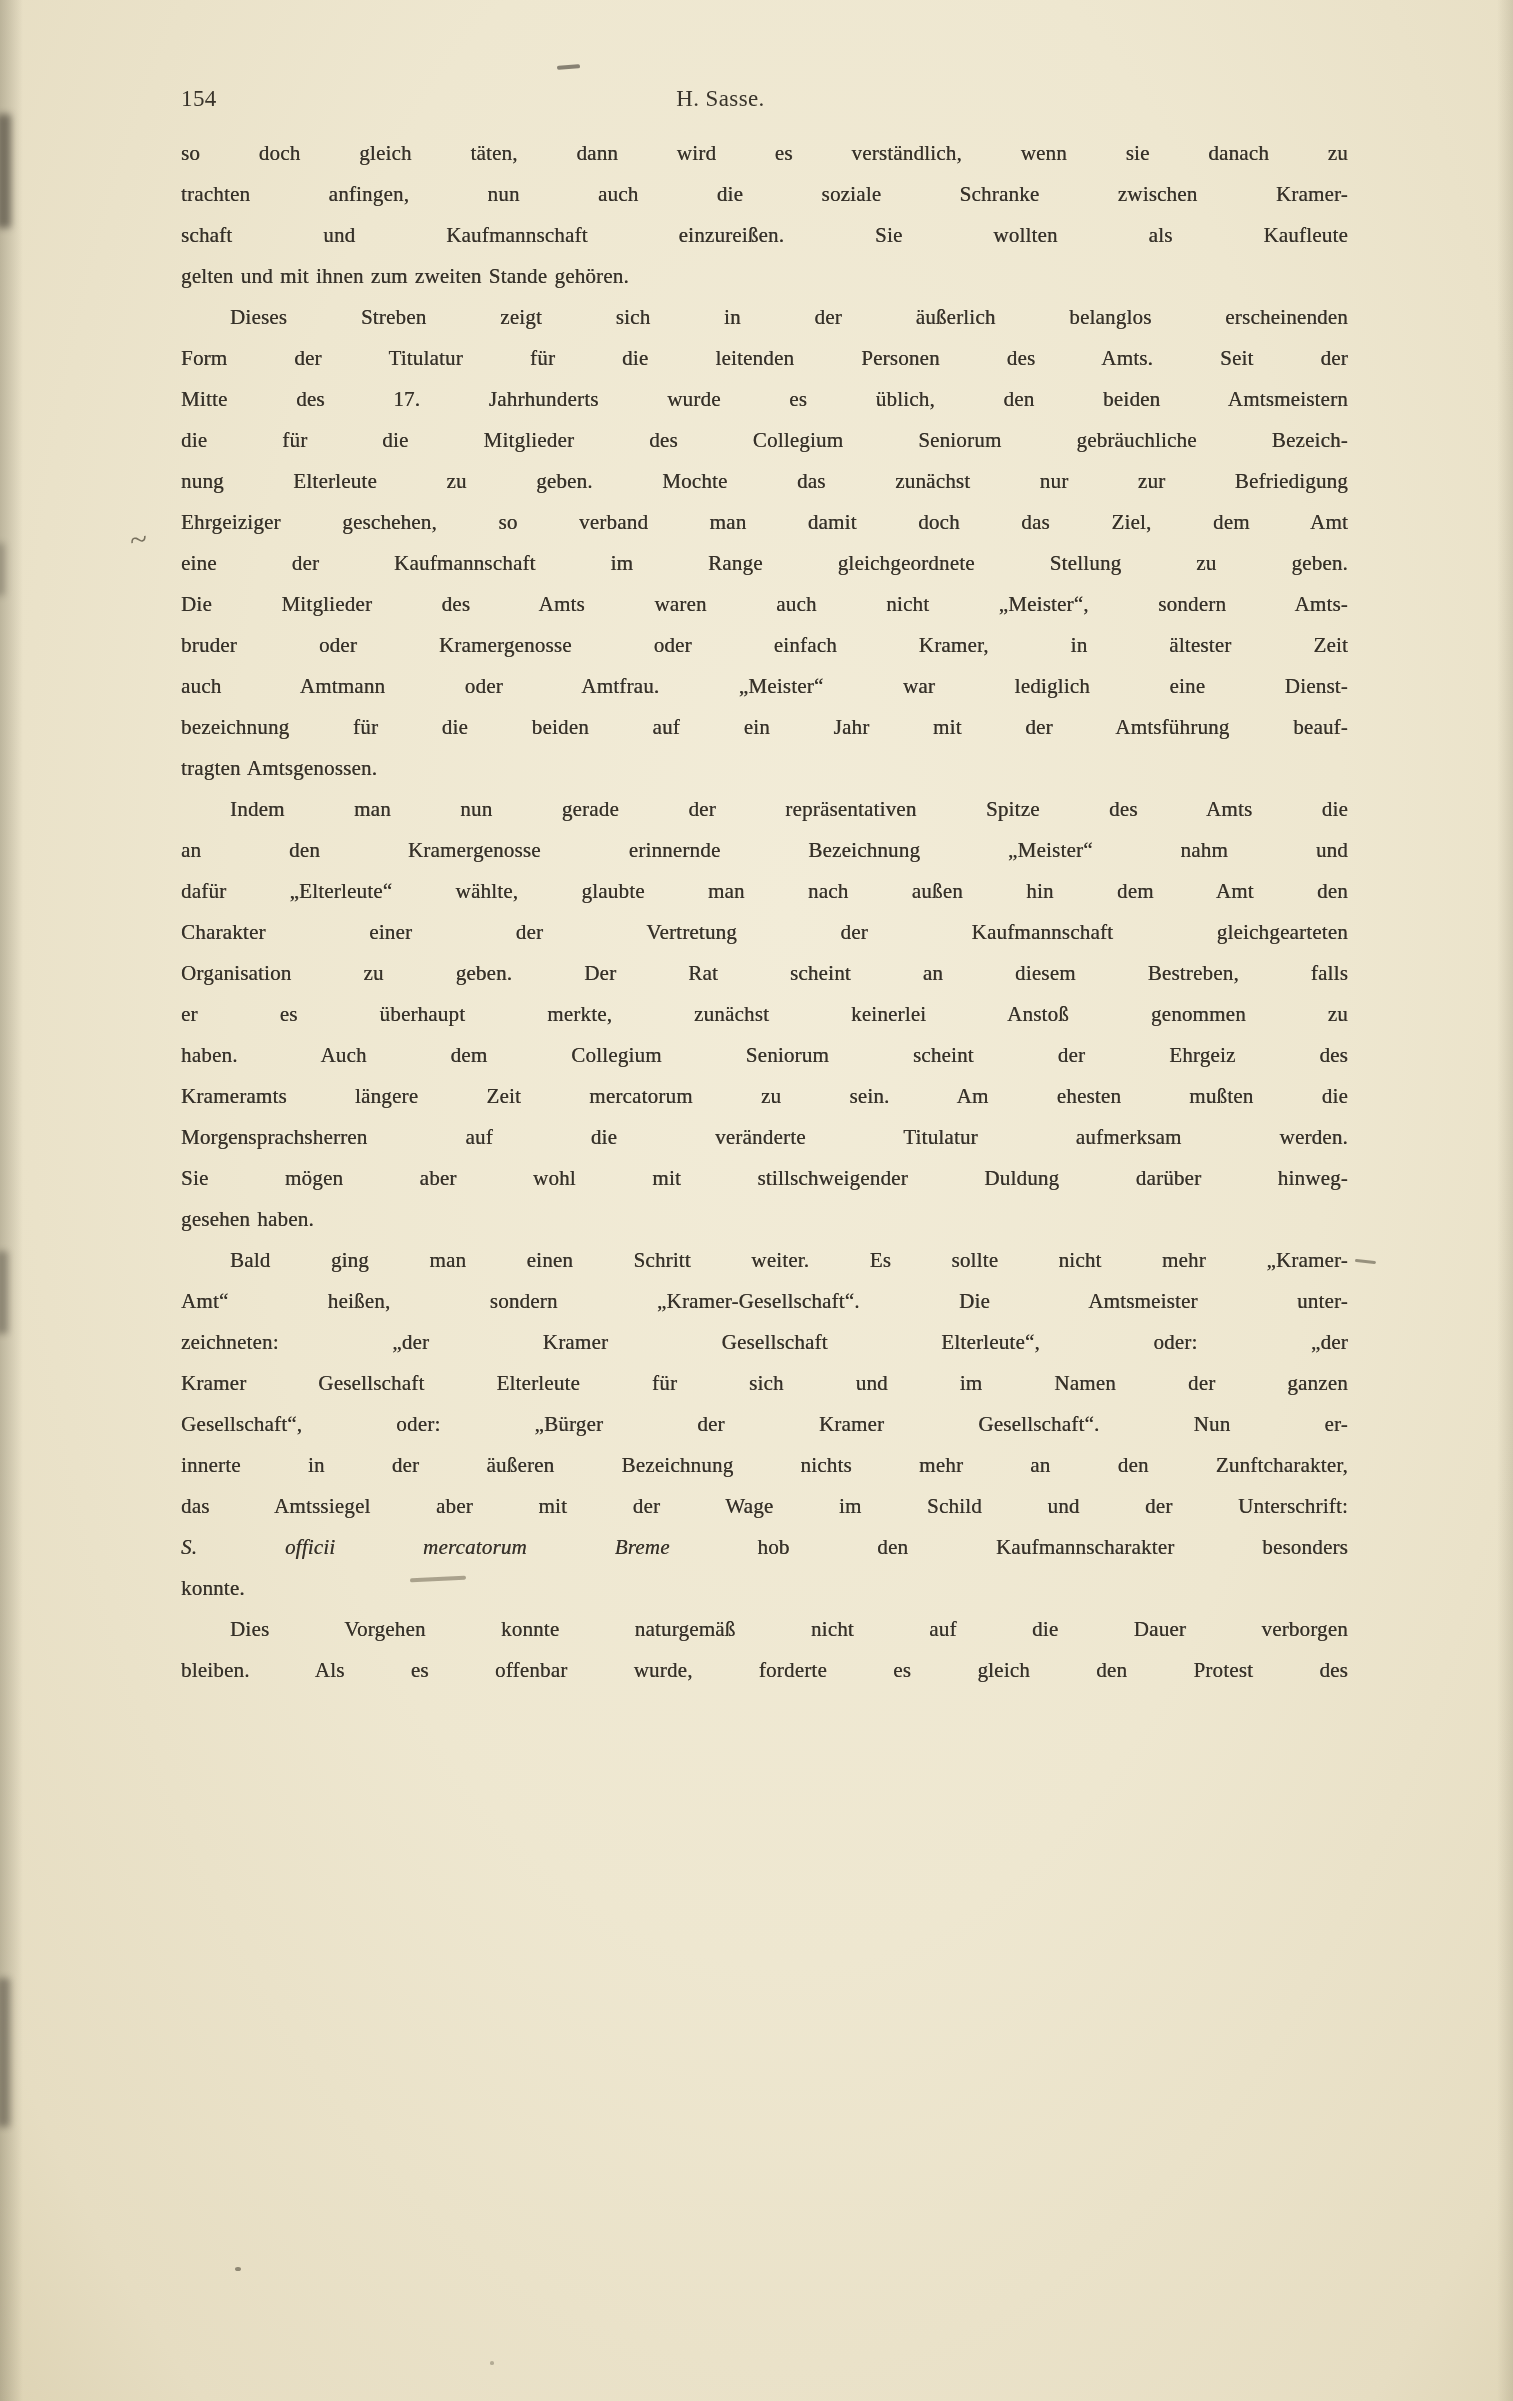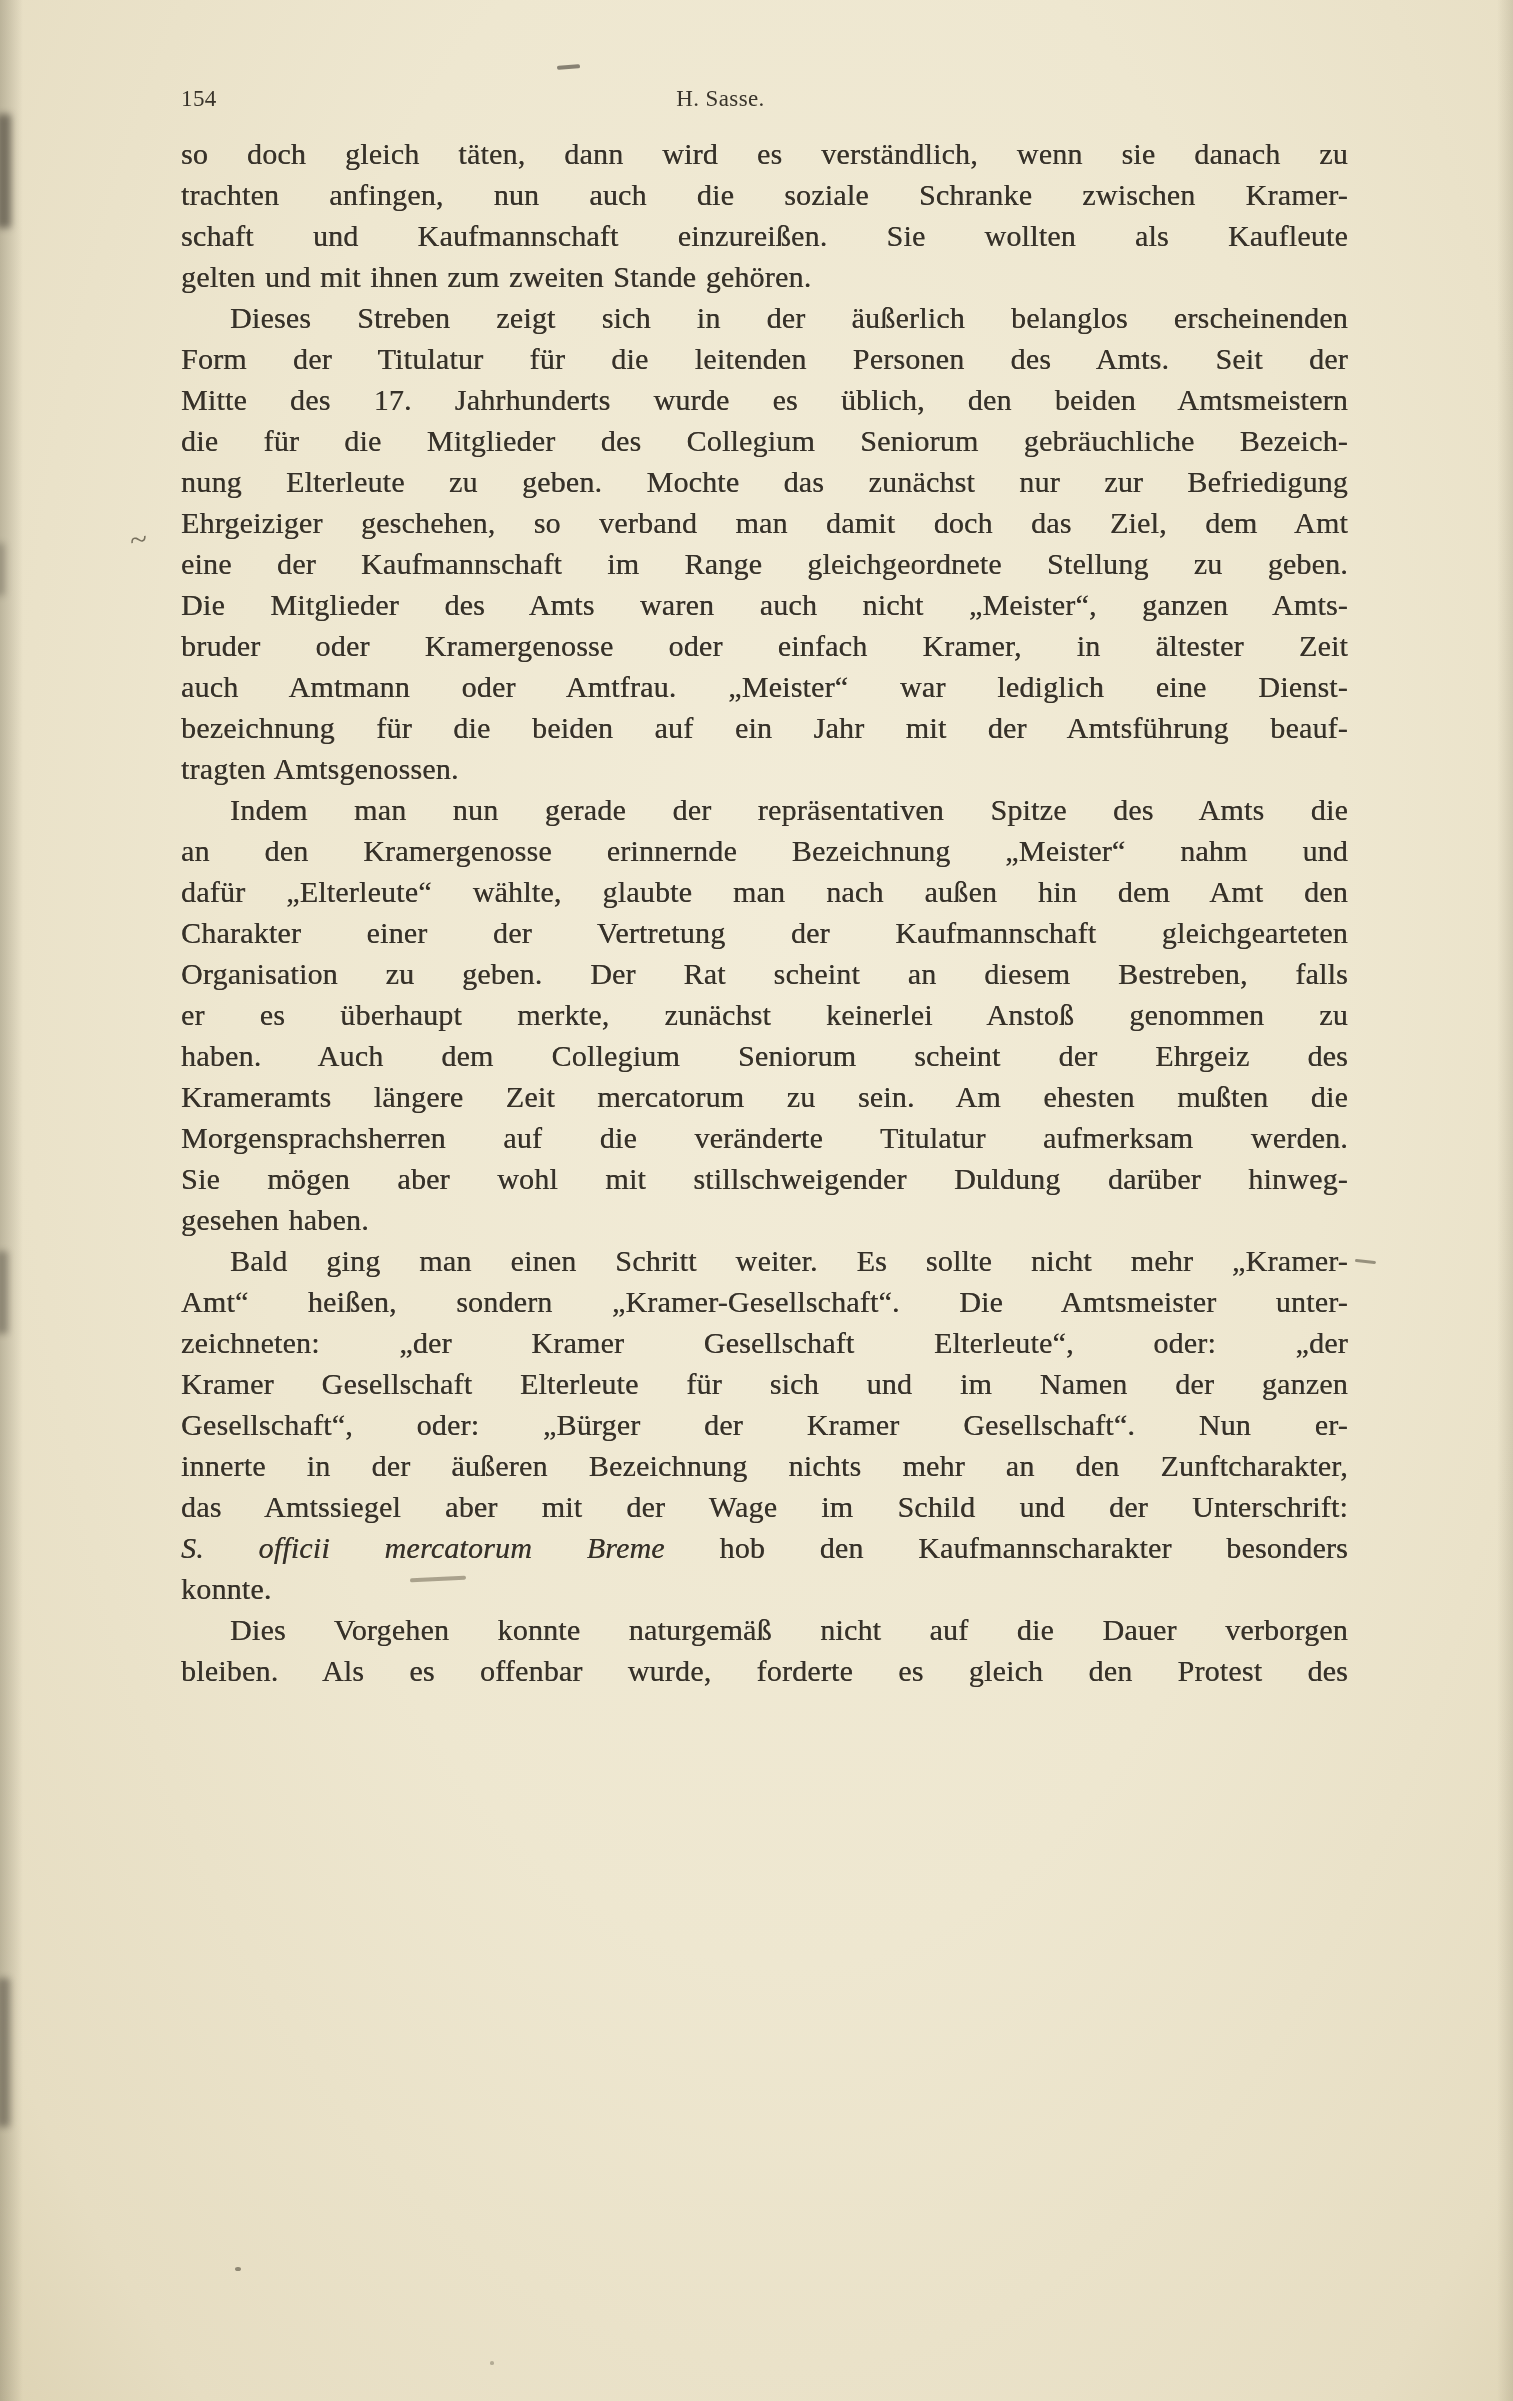--- a/index.html
+++ b/index.html
@@ -57,21 +57,21 @@
 
   .header {
     position: absolute; left: 181px; top: 86px; width: 1167px; height: 39px;
     color: #39342b; font-size: 23px; letter-spacing: 0.4px;
   }
   .page-number { position: absolute; left: 0; top: 0; }
   .running-title { position: absolute; left: 0; right: 88px; top: 0; text-align: center; }
 
   .textblock {
     position: absolute; left: 181px; top: 133px; width: 1167px;
-    color: #363129; font-size: 30px; line-height: 41px;
+    color: #363129; font-size: 21px; line-height: 41px;
     letter-spacing: 0.2px; word-spacing: 1.8px;
     text-shadow: 0.3px 0 0 rgba(54,49,41,0.8);
   }
   .paragraph { margin: 0; }
   .line {
     text-align: justify;
     text-align-last: justify;
     white-space: normal;
   }
   .line.lastline { text-align-last: left; }
@@ -108,21 +108,21 @@
         <div class="line lastline"><span>gelten und mit ihnen zum zweiten Stande gehören.</span></div>
       </div>
       <div class="paragraph">
         <div class="line indent"><span>Dieses Streben zeigt sich in der äußerlich belanglos erscheinenden</span></div>
         <div class="line"><span>Form der Titulatur für die leitenden Personen des Amts. Seit der</span></div>
         <div class="line"><span>Mitte des 17. Jahrhunderts wurde es üblich, den beiden Amtsmeistern</span></div>
         <div class="line"><span>die für die Mitglieder des Collegium Seniorum gebräuchliche Bezeich-</span></div>
         <div class="line"><span>nung Elterleute zu geben. Mochte das zunächst nur zur Befriedigung</span></div>
         <div class="line"><span>Ehrgeiziger geschehen, so verband man damit doch das Ziel, dem Amt</span></div>
         <div class="line"><span>eine der Kaufmannschaft im Range gleichgeordnete Stellung zu geben.</span></div>
-        <div class="line"><span>Die Mitglieder des Amts waren auch nicht „Meister“, ganzen Amts-</span></div>
+        <div class="line"><span>Die Mitglieder des Amts waren auch nicht „Meister“, sondern Amts-</span></div>
         <div class="line"><span>bruder oder Kramergenosse oder einfach Kramer, in ältester Zeit</span></div>
         <div class="line"><span>auch Amtmann oder Amtfrau. „Meister“ war lediglich eine Dienst-</span></div>
         <div class="line"><span>bezeichnung für die beiden auf ein Jahr mit der Amtsführung beauf-</span></div>
         <div class="line lastline"><span>tragten Amtsgenossen.</span></div>
       </div>
       <div class="paragraph">
         <div class="line indent"><span>Indem man nun gerade der repräsentativen Spitze des Amts die</span></div>
         <div class="line"><span>an den Kramergenosse erinnernde Bezeichnung „Meister“ nahm und</span></div>
         <div class="line"><span>dafür „Elterleute“ wählte, glaubte man nach außen hin dem Amt den</span></div>
         <div class="line"><span>Charakter einer der Vertretung der Kaufmannschaft gleichgearteten</span></div>

